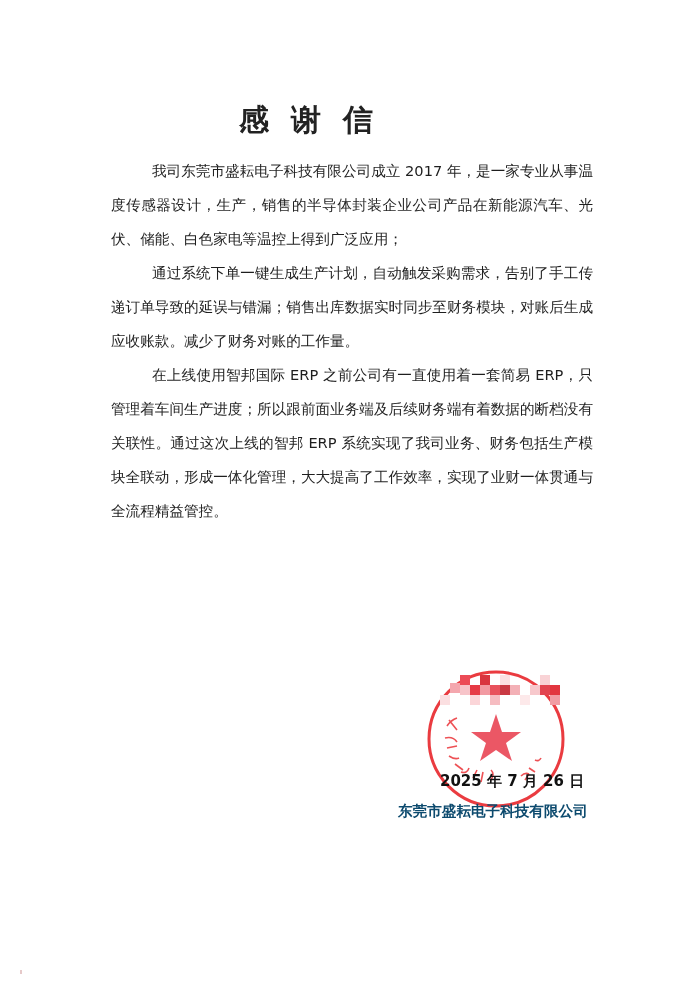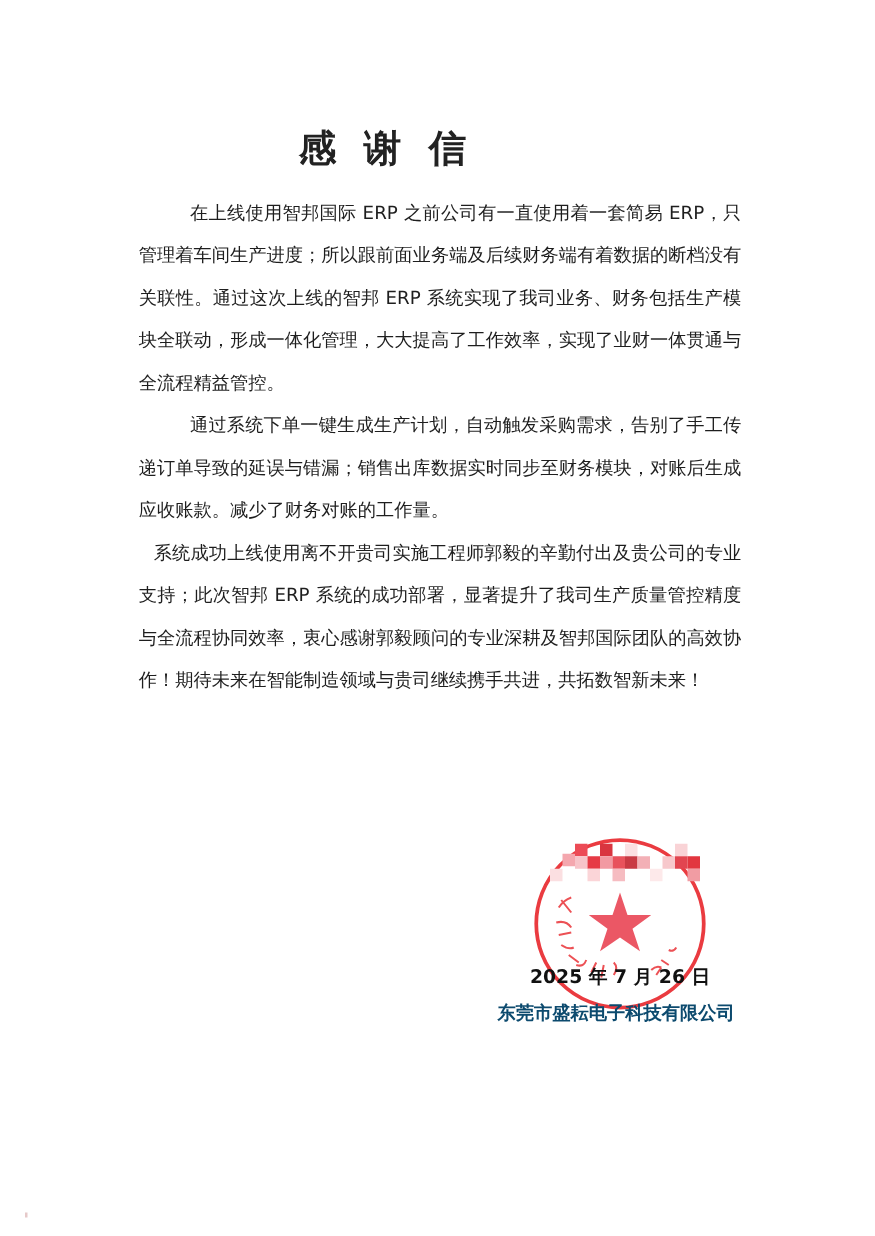--- a/index.html
+++ b/index.html
@@ -30,21 +30,21 @@
     margin: 0 0 0 0;
     text-indent: 41px;
     text-align: justify;
   }
   .body-text p + p { margin-top: 0px; }
   .body-text p.last { text-indent: 12px; }
   .seal {
     position: absolute; left: 425px; top: 668px; width: 142px; height: 142px;
   }
   .date {
-    position: absolute; left: 424px; top: 770px;
+    position: absolute; left: 440px; top: 770px;
     font-size: 15px; font-weight: bold; color: #111;
     line-height: 22px; white-space: nowrap;
   }
   .company {
     position: absolute; left: 398px; top: 800px;
     font-size: 14.6px; font-weight: bold; color: #0c4a6e;
     line-height: 22px; white-space: nowrap;
   }
   .mosaic { position: absolute; }
   .mosaic div { position: absolute; width: 10px; height: 10px; }
@@ -54,23 +54,23 @@
   }
 </style>
 </head>
 <body>
 
 <div class="page">
 
   <div class="title">感谢信</div>
 
   <div class="body-text">
+    <p>我司东莞市盛耘电子科技有限公司成立 2017 年，是一家专业从事温度传感器设计，生产，销售的半导体封装企业公司产品在新能源汽车、光伏、储能、白色家电等温控上得到广泛应用；</p>
+    <p>通过系统下单一键生成生产计划，自动触发采购需求，告别了手工传递订单导致的延误与错漏；销售出库数据实时同步至财务模块，对账后生成应收账款。减少了财务对账的工作量。</p>
     <p>在上线使用智邦国际 ERP 之前公司有一直使用着一套简易 ERP，只管理着车间生产进度；所以跟前面业务端及后续财务端有着数据的断档没有关联性。通过这次上线的智邦 ERP 系统实现了我司业务、财务包括生产模块全联动，形成一体化管理，大大提高了工作效率，实现了业财一体贯通与全流程精益管控。</p>
-    <p>通过系统下单一键生成生产计划，自动触发采购需求，告别了手工传递订单导致的延误与错漏；销售出库数据实时同步至财务模块，对账后生成应收账款。减少了财务对账的工作量。</p>
-    <p class="last">系统成功上线使用离不开贵司实施工程师郭毅的辛勤付出及贵公司的专业支持；此次智邦 ERP 系统的成功部署，显著提升了我司生产质量管控精度与全流程协同效率，衷心感谢郭毅顾问的专业深耕及智邦国际团队的高效协作！期待未来在智能制造领域与贵司继续携手共进，共拓数智新未来！</p>
   </div>
 
   <svg class="seal" viewBox="0 0 142 142" width="142" height="142">
     <circle cx="71" cy="71" r="67" fill="none" stroke="#e8262b" stroke-width="3" opacity="0.9"></circle>
     <g>
       <polygon points="71,46 77,64 96,64 81,75 87,93 71,82 55,93 61,75 46,64 65,64" fill="#e8394a" opacity="0.85"></polygon>
     </g>
     <g fill="none" stroke="#e8262b" stroke-width="1.6" opacity="0.8">
       <path d="M22 58 q4 -6 10 -8 M24 52 l8 10 M20 70 q8 -2 12 4 M22 80 l10 -2 M24 88 q6 4 10 2 M30 96 l8 6 M36 104 q6 2 8 -4 M48 110 l4 -8 M56 114 l2 -10 M66 112 q4 -6 0 -10"></path>
       <path d="M96 108 q4 -4 8 -2 M104 100 l6 4 M110 92 q4 2 6 -2 M100 112 l4 -6"></path>

